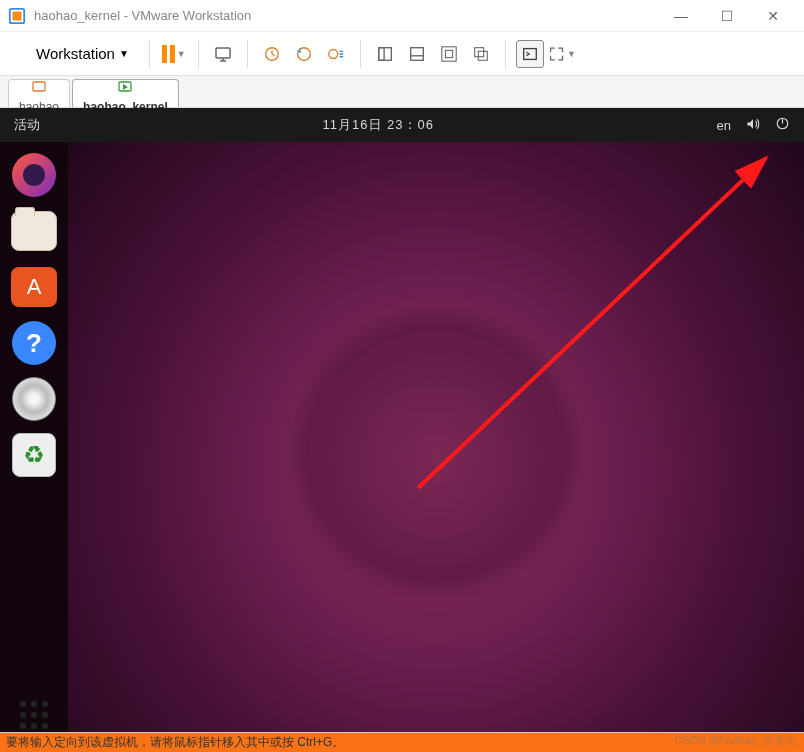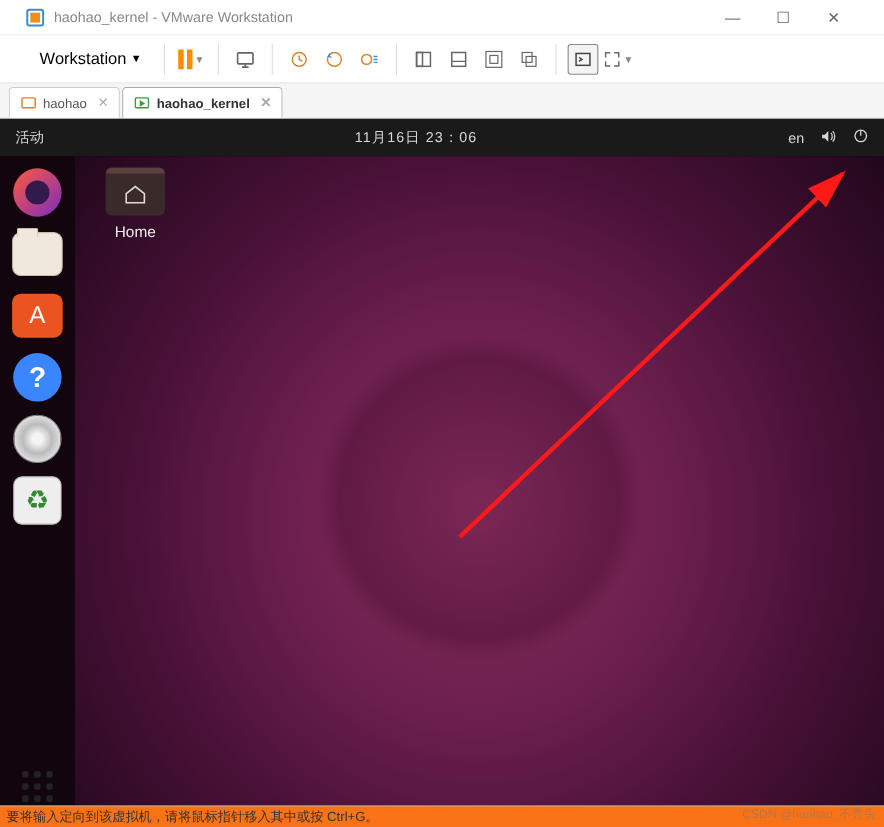--- a/index.html
+++ b/index.html
@@ -1,36 +1,36 @@
 <!DOCTYPE html>
 <html><head>
 <meta charset="utf-8">
 <style>
 * { margin: 0; padding: 0; box-sizing: border-box; }
 body { width: 804px; height: 752px; font-family: "Segoe UI", Arial, sans-serif; background: #fff; overflow: hidden; position: relative; }
 
 
-.titlebar { height: 32px; background: #fff; display: flex; align-items: center; padding: 0 23px; border-bottom: 1px solid #eee; }
+.titlebar { height: 32px; background: #fff; display: flex; align-items: center; padding: 0 8px; border-bottom: 1px solid #eee; }
 .titlebar .app-icon { width: 18px; height: 18px; margin-right: 8px; display: flex; align-items: center; justify-content: center; }
 .titlebar .title { color: #888; font-size: 13px; flex: 1; }
 .titlebar .win-btn { width: 46px; height: 32px; display: flex; align-items: center; justify-content: center; color: #666; font-size: 14px; }
 
 
 .toolbar { height: 44px; display: flex; align-items: center; padding: 0 26px; gap: 4px; border-bottom: 1px solid #e0e0e0; }
 .ws-btn { font-size: 15px; padding: 6px 10px; display: flex; align-items: center; gap: 4px; }
 .ws-btn .caret { font-size: 10px; }
 .tb-sep { width: 1px; height: 28px; background: #ddd; margin: 0 6px; }
 .tb-btn { width: 28px; height: 28px; display: flex; align-items: center; justify-content: center; color: #555; }
 .pause-icon { display: flex; gap: 3px; }
 .pause-icon span { width: 5px; height: 18px; background: #ff8c00; }
 .pause-caret { font-size: 9px; color: #888; margin-left: 2px; }
 
 
 .tabrow { height: 32px; background: #f5f5f5; display: flex; align-items: flex-end; padding: 0 8px; gap: 2px; border-bottom: 1px solid #ddd; }
-.tab { height: 28px; background: #fff; border: 1px solid #ccc; border-bottom: none; border-radius: 4px 4px 0 0; padding: 0 10px; display: flex; align-items: center; gap: 6px; font-size: 12px; color: #555; }
+.tab { height: 28px; background: #fff; border: 1px solid #ccc; border-bottom: none; border-radius: 4px 4px 0 0; padding: 0 10px; display: flex; align-items: center; gap: 6px; font-size: 12px; color: #555; flex-direction: column; }
 .tab.active { font-weight: bold; color: #333; border-color: #aaa; margin-top: 44px; }
 .tab .tab-icon { width: 14px; height: 14px; }
 .tab .close { color: #aaa; font-size: 16px; margin-left: 4px; }
 
 
 .vm-view { position: relative; height: 624px; background: #000; overflow: hidden; }
 
 
 .ubuntu-top { height: 26px; background: #1a1a1a; color: #d6d6d6; display: flex; align-items: center; padding: 17px 14px; font-size: 13px; }
 .ubuntu-top .left { flex: 0 0 auto; }
@@ -226,28 +226,20 @@
             <span></span>
             <span></span>
             <span></span>
             <span></span>
             <span></span>
             <span></span>
           </div>
         </div>
     </div>
     <div class="wallpaper">
-      <div class="desk-icon">
-        <div class="folder">
-          <svg viewBox="0 0 24 24">
-              <path d="M3 11l9-7 9 7v9H3z" fill="none" stroke="#ddd" stroke-width="1.6"></path>
-            </svg>
-        </div>
-        <div>Home</div>
-      </div>
 
       <svg class="arrow" width="420" height="380" style="left:320px;top:-4px">
         <defs>
             <marker id="ah" markerWidth="10" markerHeight="10" refX="8" refY="3" orient="auto">
               <path d="M0,0 L0,6 L9,3 z" fill="#ff1a1a"></path>
             </marker>
           </defs>
         <line x1="30" y1="350" x2="378" y2="20" stroke="#ff1a1a" stroke-width="4" marker-end="url(#ah)"></line>
       </svg>
     </div>

